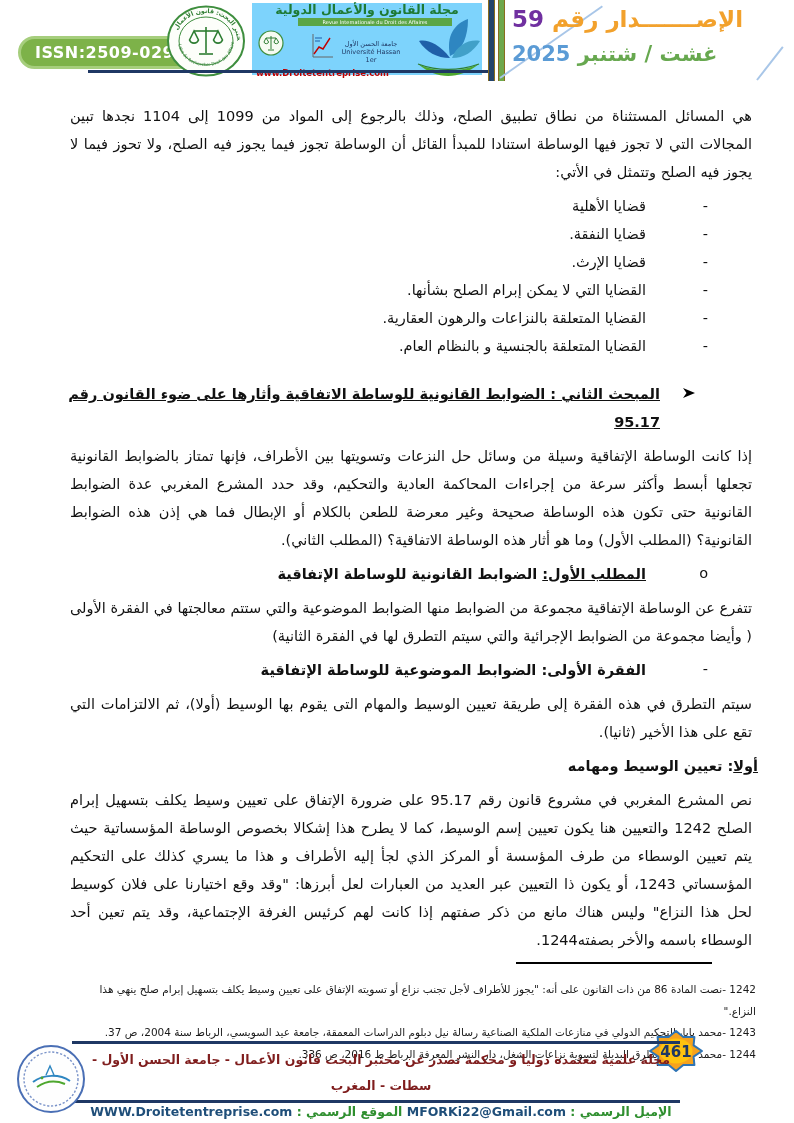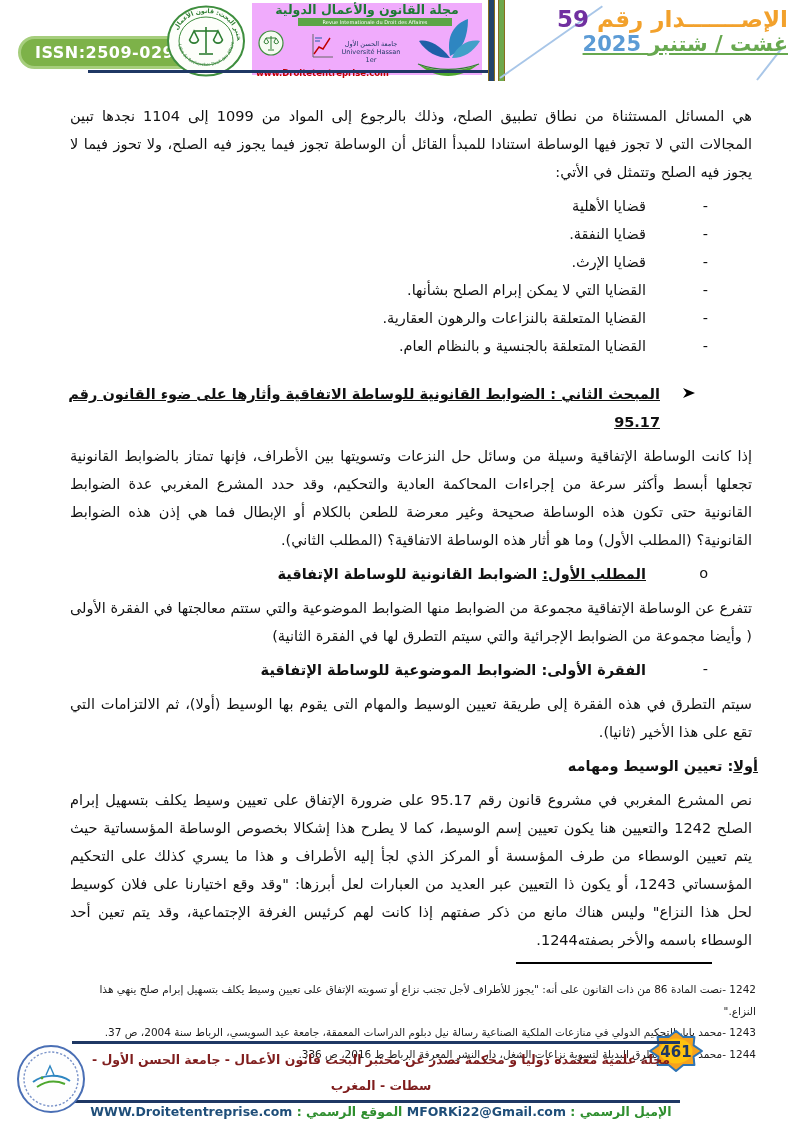--- a/index.html
+++ b/index.html
@@ -3,39 +3,39 @@
 <meta charset="utf-8">
 <style>
   html,body{margin:0;padding:0;background:#e8e8e8;}
   .page{position:relative;width:794px;height:1123px;background:#ffffff;margin:0 auto;
         font-family:"DejaVu Sans",sans-serif;overflow:hidden;color:#111;}
   
   .hdr{position:absolute;top:0;left:0;right:0;height:95px;}
   .issn-pill{position:absolute;left:18px;top:36px;background:#7DB249;border:3px solid #A6CE7D;
              border-radius:20px;color:#fff;font-weight:bold;font-size:16px;padding:4px 14px;letter-spacing:.5px;}
   .lab-logo{position:absolute;left:166px;top:5px;width:80px;height:72px;}
-  .jr-box{position:absolute;left:252px;top:3px;width:230px;height:72px;background:#f0abfc;}
+  .jr-box{position:absolute;left:252px;top:3px;width:230px;height:72px;background:#7dd3fc;}
   .jr-title{color:#1E7A34;font-weight:bold;font-size:12.5px;text-align:center;direction:rtl;line-height:14px;}
   .jr-ribbon{height:8px;background:#5BA546;margin:1px 30px 0 46px;color:#fff;font-size:5px;
              text-align:center;line-height:8px;overflow:hidden;white-space:nowrap;}
   .jr-mid{position:relative;height:48px;}
   .jr-scales{position:absolute;left:6px;top:4px;}
   .jr-chart{position:absolute;left:58px;top:6px;}
   .jr-univ{position:absolute;left:84px;top:14px;width:70px;color:#1F3864;font-size:6.5px;
            text-align:center;direction:rtl;line-height:8px;}
   .jr-leaf{position:absolute;right:-6px;top:-12px;}
   .jr-site{position:absolute;left:4px;bottom:-3px;color:#C00000;font-weight:bold;font-size:8.5px;}
   .hdr-rule{position:absolute;left:88px;top:70px;width:402px;height:3px;background:#1F3864;}
   .vbar{position:absolute;top:0;height:81px;width:5px;border-left:1px solid #8a6d1e;border-right:1px solid #8a6d1e;}
   .vbar.navy{left:488px;background:#24436B;}
   .vbar.green{left:498px;background:#6FA84C;}
-  .issue{position:absolute;left:512px;top:6px;width:276px;direction:rtl;text-align:right;}
+  .issue{position:absolute;left:512px;top:6px;width:276px;direction:rtl;text-align:left;}
   .issue-l1{font-size:23px;font-weight:bold;color:#F2A12C;}
   .issue-l1 .num{color:#7030A0;}
-  .issue-l2{font-size:21px;font-weight:bold;color:#67A84F;text-decoration:underline;}
+  .issue-l2{margin-top:10px;font-size:21px;font-weight:bold;color:#67A84F;}
   .issue-l2 .num{color:#5B9BD5;}
   .diag{position:absolute;height:2px;background:#A8C6E8;transform-origin:left center;}
   .diag.d1{left:500px;top:77px;width:125px;transform:rotate(-35deg);}
   .diag.d2{left:757px;top:79px;width:42px;transform:rotate(-52deg);}
   
   .content{position:absolute;top:96px;left:64px;right:36px;direction:rtl;font-size:14.5px;line-height:28px;}
   .p{ text-align:justify;margin:6px;}
   .h-bold{font-weight:bold;margin:0;}
   .h-c{margin-top:4px;}
   .list-row{position:relative;padding-right:112px;}

